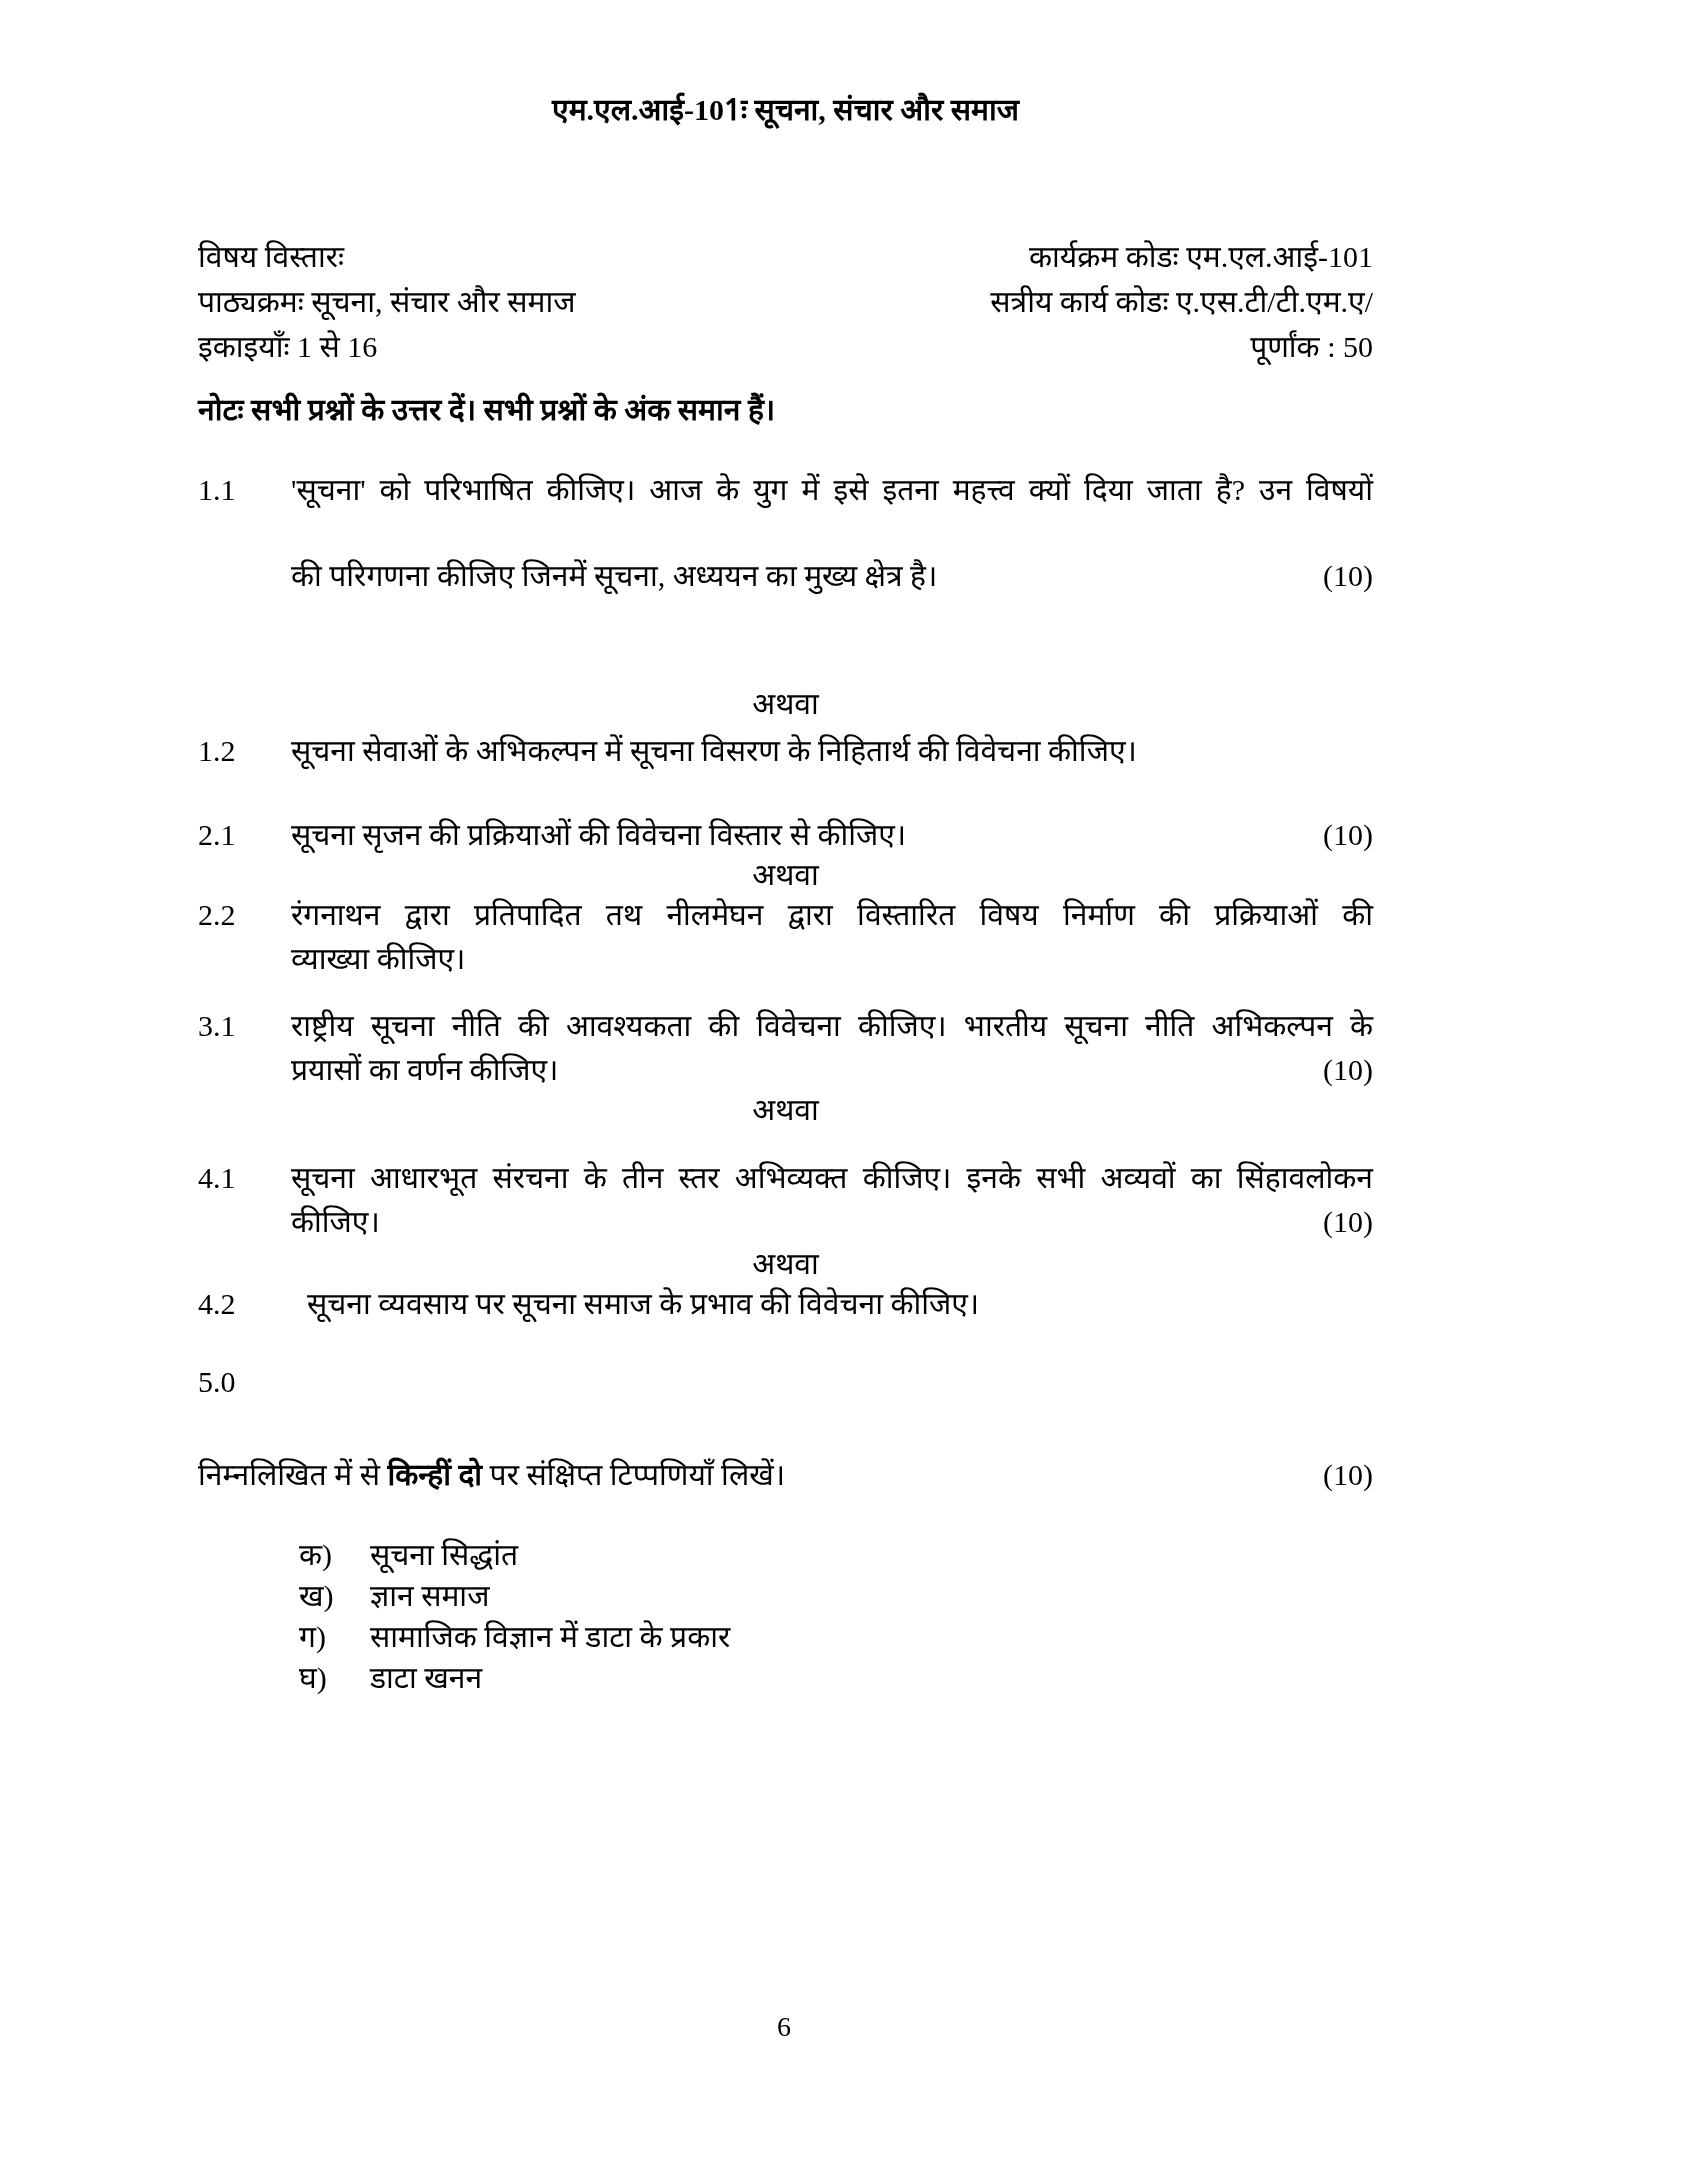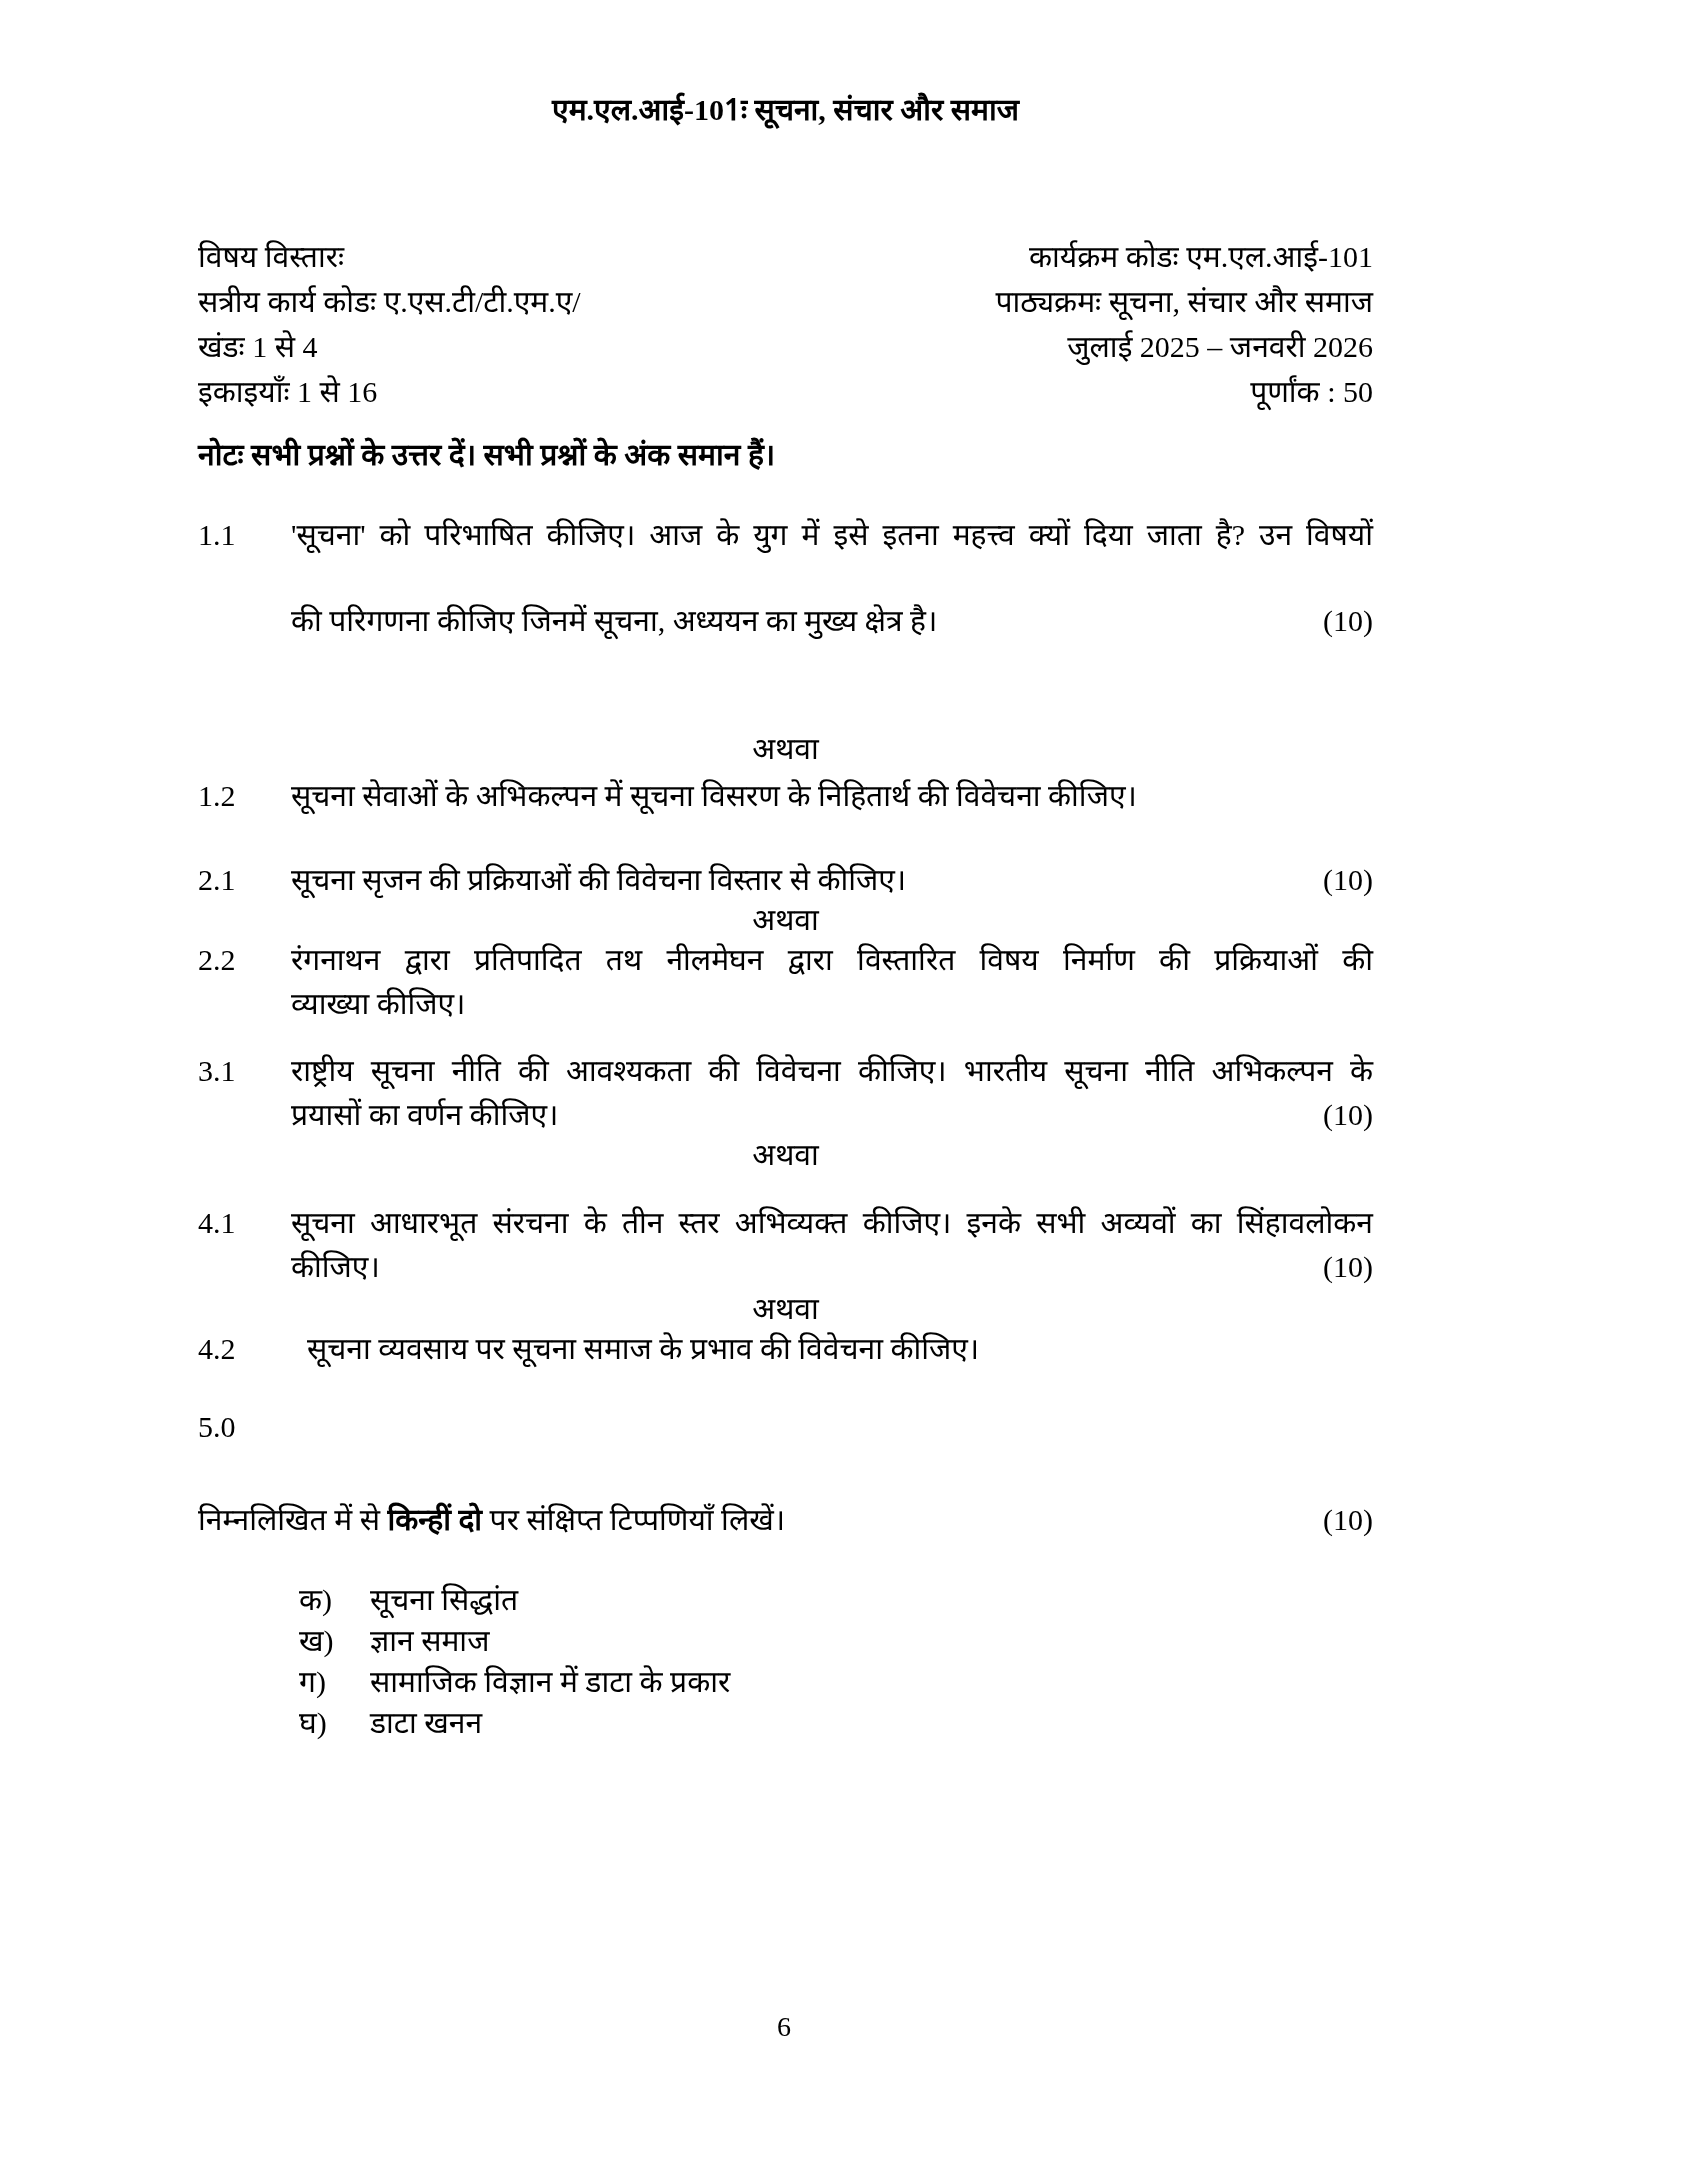--- a/index.html
+++ b/index.html
@@ -83,26 +83,22 @@
   <div class="doc-title">
     <div>एम.एल.आई-101ः सूचना, संचार और समाज</div>
   </div>
 
   <div class="header-grid">
     <div class="header-row">
       <span>विषय विस्तारः</span>
       <span>कार्यक्रम कोडः एम.एल.आई-101</span>
     </div>
     <div class="header-row">
+      <span>पाठ्यक्रमः सूचना, संचार और समाज</span>
       <span>सत्रीय कार्य कोडः ए.एस.टी/टी.एम.ए/</span>
-      <span>पाठ्यक्रमः सूचना, संचार और समाज</span>
-    </div>
-    <div class="header-row">
-      <span>खंडः 1 से 4</span>
-      <span>जुलाई 2025 – जनवरी 2026</span>
     </div>
     <div class="header-row">
       <span>इकाइयाँः 1 से 16</span>
       <span>पूर्णांक : 50</span>
     </div>
   </div>
 
   <div class="note-row">नोटः सभी प्रश्नों के उत्तर दें। सभी प्रश्नों के अंक समान हैं।</div>
 
   <div class="q mt-q11">

